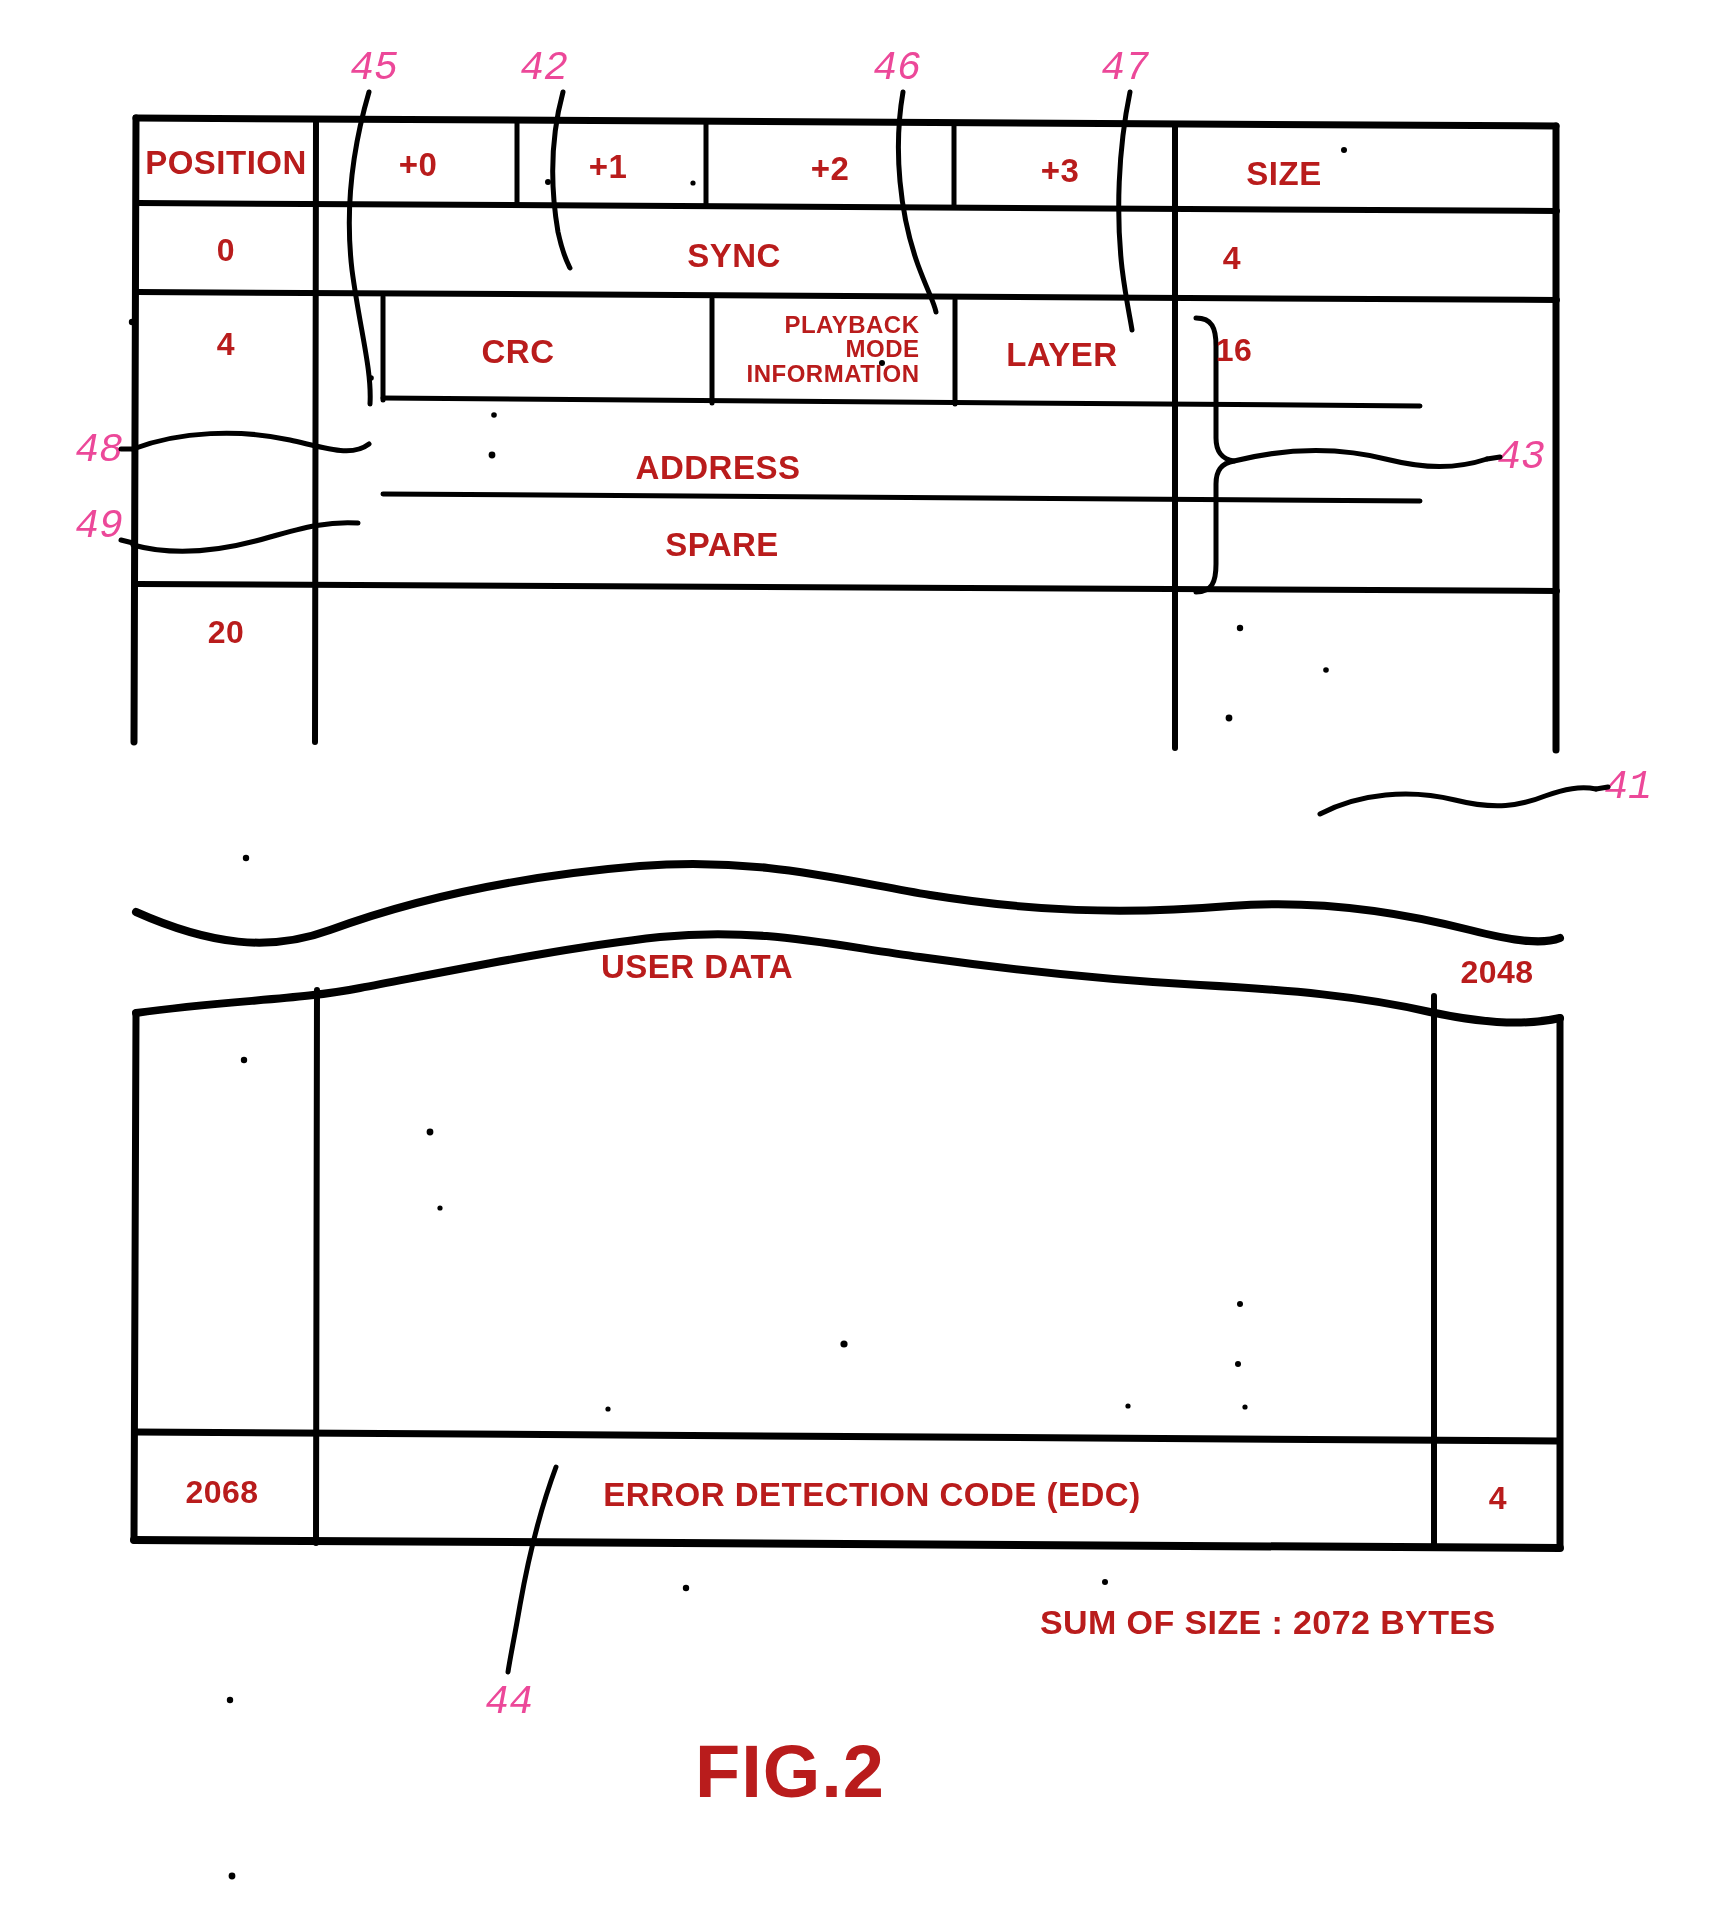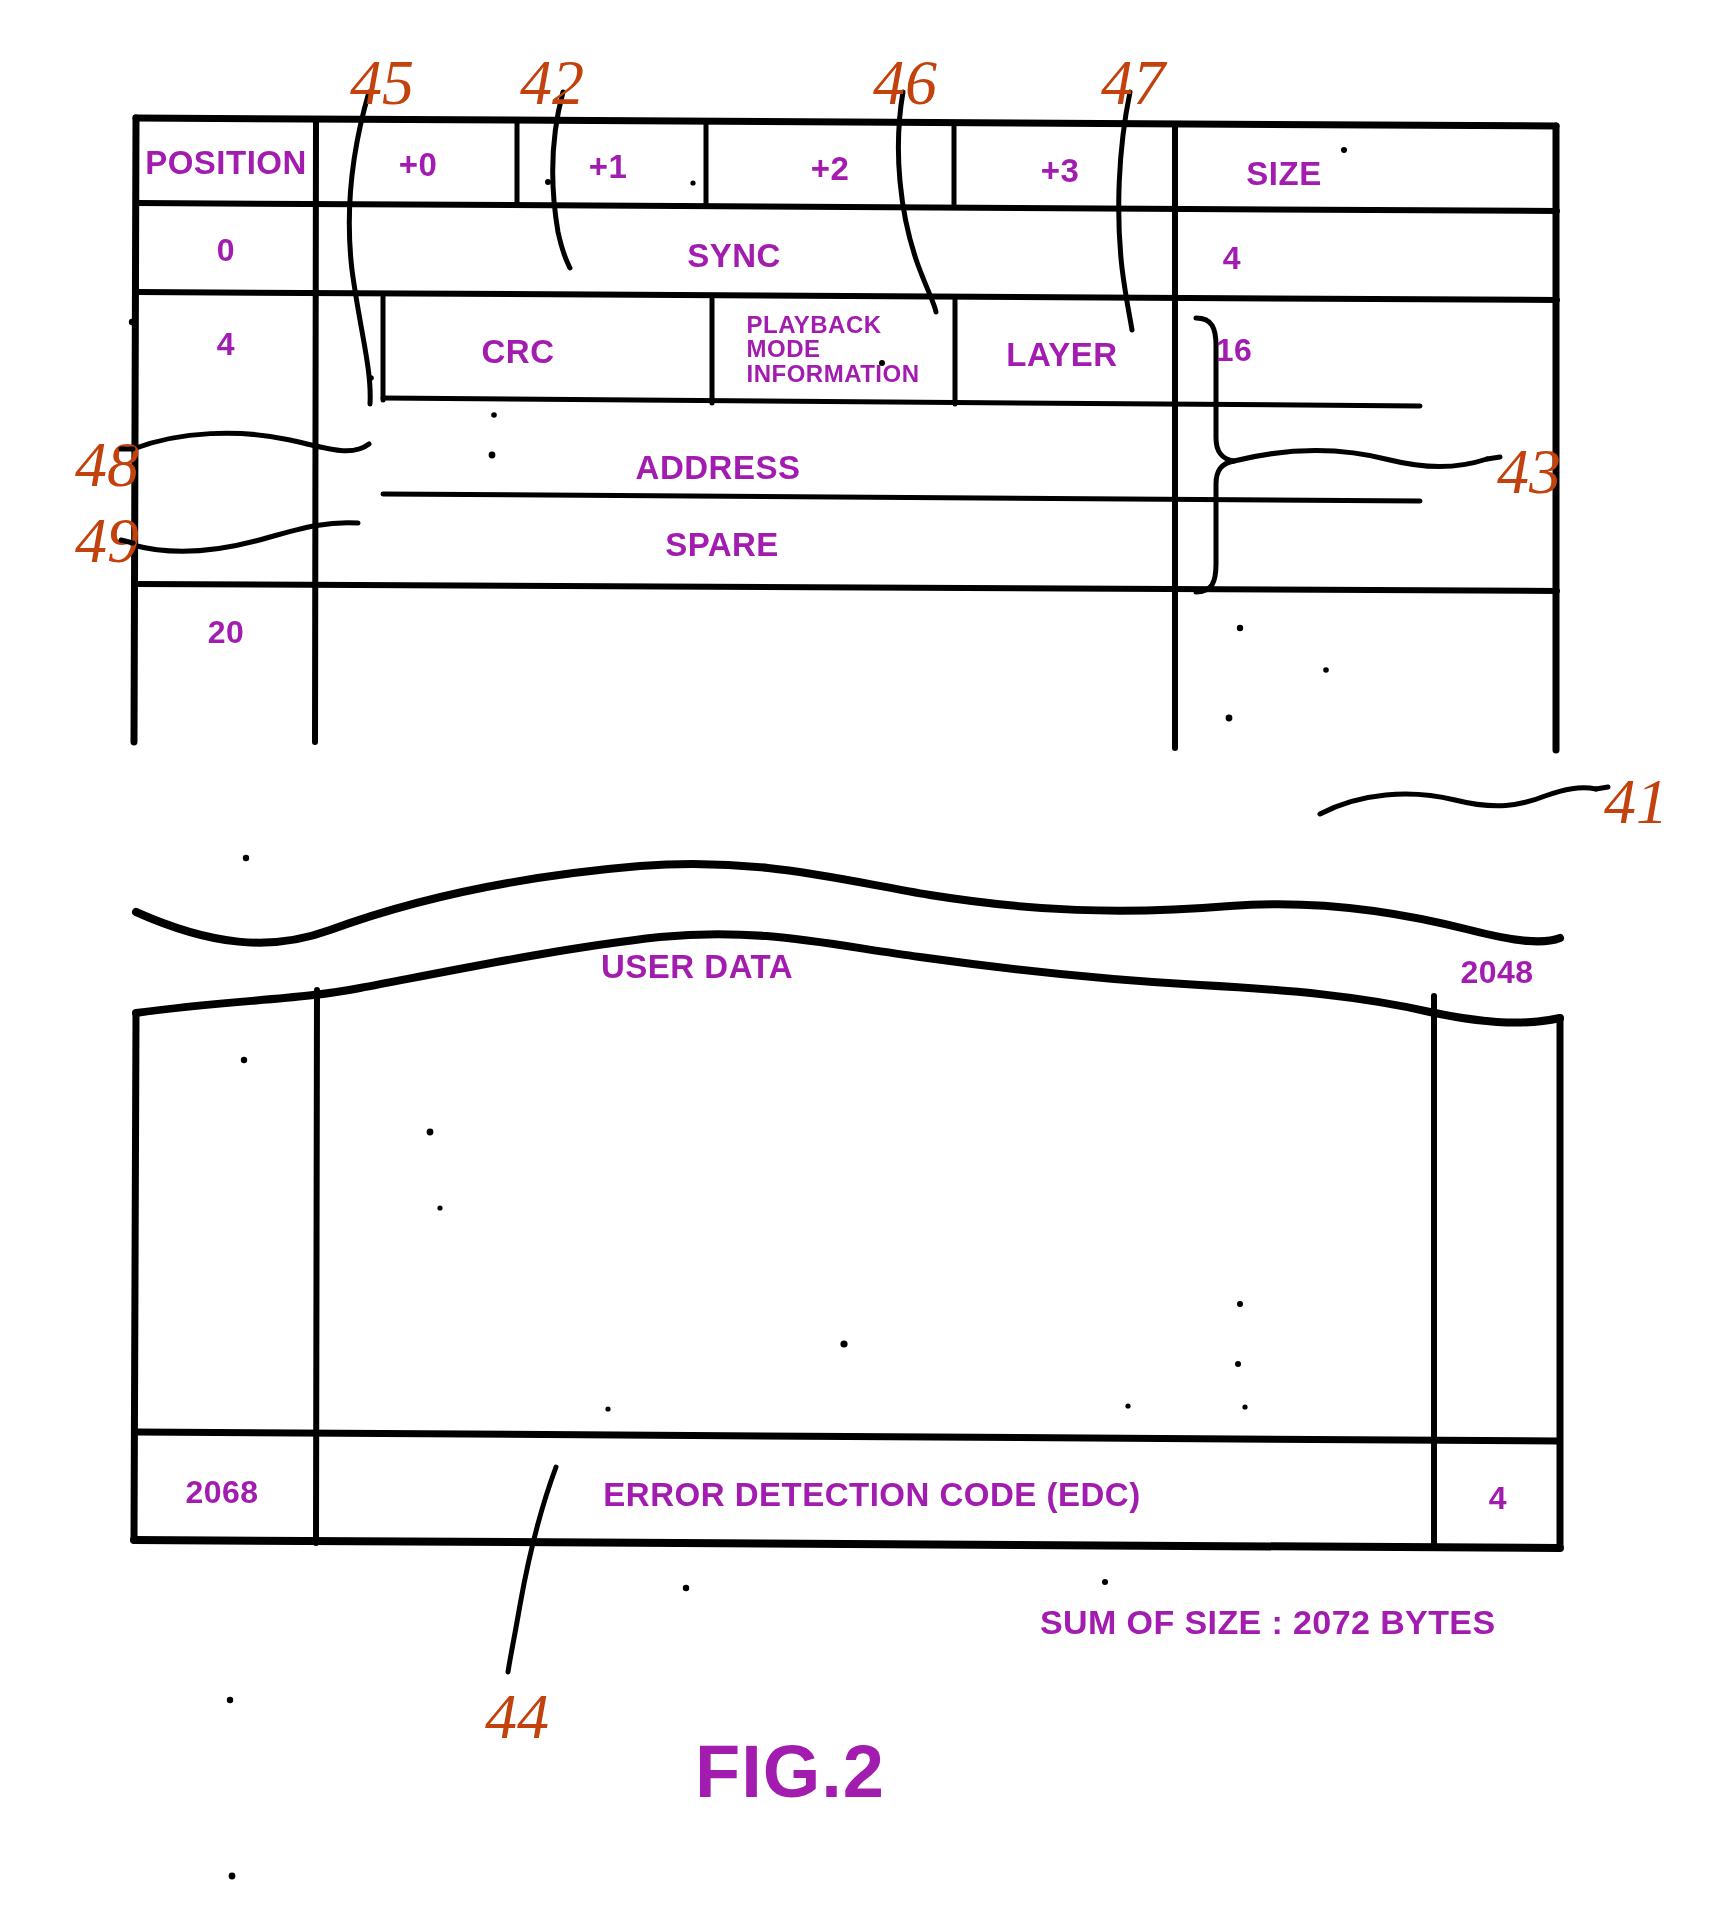--- a/index.html
+++ b/index.html
@@ -28,49 +28,49 @@
     left: 0; top: 0;
     width: 1734px;
     height: 1924px;
   }
 
   
   .lbl {
     position: absolute;
     font-family: "Liberation Sans", sans-serif;
     font-weight: bold;
-    color: #a21caf;
+    color: #b91c1c;
     white-space: pre;
     line-height: 1.08;
-    text-align: left;
+    text-align: right;
     letter-spacing: 0.5px;
   }
   .lbl.center {
     transform: translate(-50%, -50%);
   }
   .cell-txt { font-size: 33px; }
   .cell-txt-sm { font-size: 24px; }
   .hdr-txt { font-size: 33px; }
   .num-txt { font-size: 32px; }
   .sum-txt {
     font-size: 34px;
     letter-spacing: 0.4px;
   }
   .figcap {
     font-size: 74px;
     font-weight: bold;
     letter-spacing: 1px;
   }
   .refnum {
     position: absolute;
-    font-family: Liberation Serif, serif;
+    font-family: Liberation Mono, monospace;
     font-style: italic;
     font-weight: normal;
-    font-size: 64px;
-    color: #c2410c;
+    font-size: 40px;
+    color: #ec4899;
     white-space: pre;
   }
   .multi {
     line-height: 1.02;
   }
 </style>
 </head>
 <body>
 
 <div id="figure-root">

